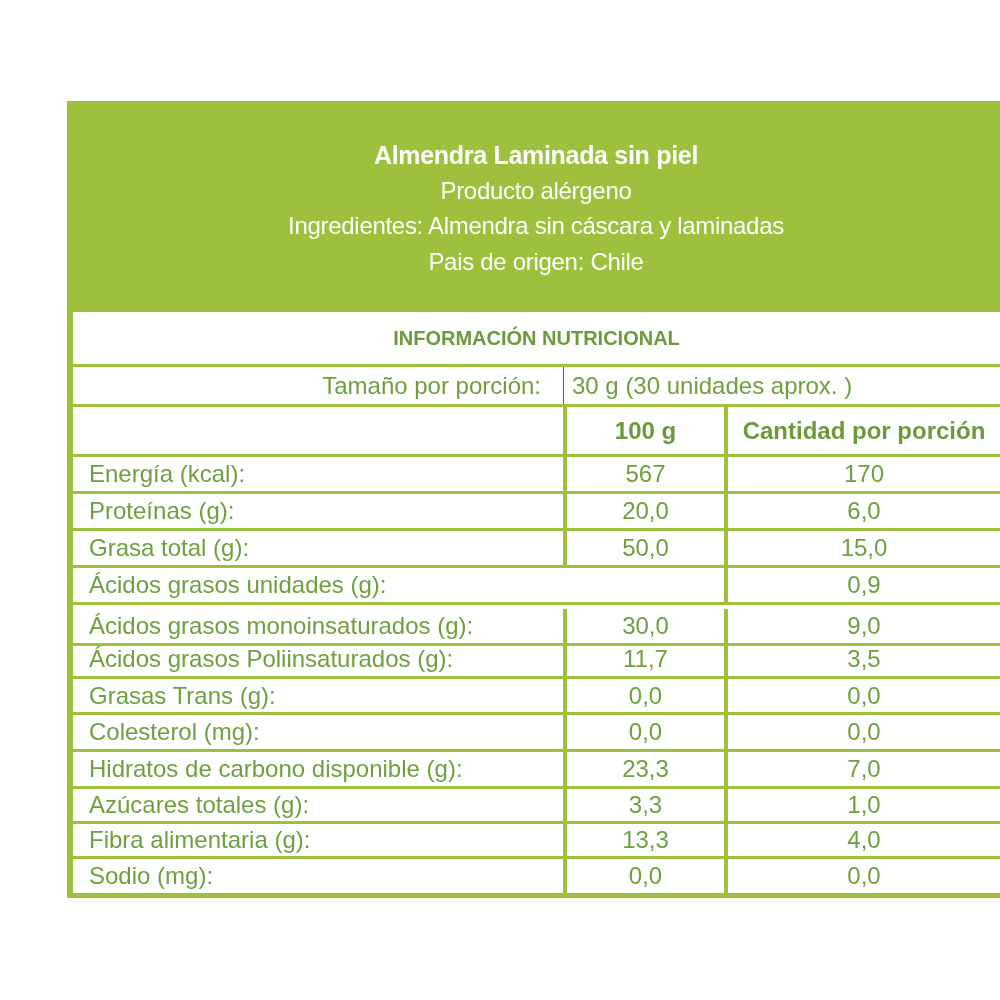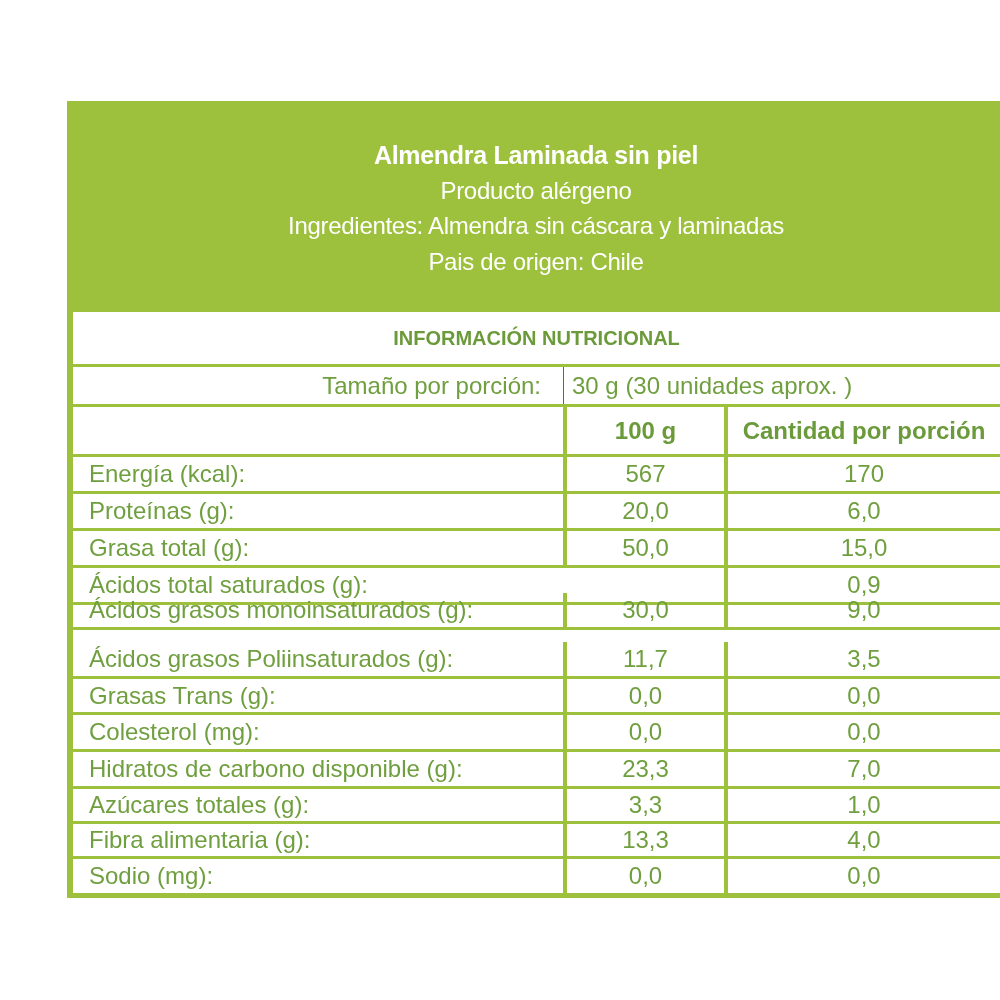--- a/index.html
+++ b/index.html
@@ -67,24 +67,24 @@
       <div class="cell c-label">Proteínas (g):</div>
       <div class="cell c-100">20,0</div>
       <div class="cell c-por">6,0</div>
     </div>
     <div class="row" style="top:219px;height:37px;">
       <div class="cell c-label">Grasa total (g):</div>
       <div class="cell c-100">50,0</div>
       <div class="cell c-por">15,0</div>
     </div>
     <div class="row" style="top:256px;height:37px;">
-      <div class="cell c-label">Ácidos total saturados (g):</div>
+      <div class="cell c-label">Ácidos grasos unidades (g):</div>
       <div class="cell c-por">0,9</div>
     </div>
-    <div class="row" style="top:281px;height:37px;text-align:center;">
+    <div class="row" style="top:297px;height:37px;text-align:center;">
       <div class="cell c-label">Ácidos grasos monoinsaturados (g):</div>
       <div class="cell c-100">30,0</div>
       <div class="cell c-por">9,0</div>
     </div>
     <div class="row" style="top:330px;height:37px;">
       <div class="cell c-label">Ácidos grasos Poliinsaturados (g):</div>
       <div class="cell c-100">11,7</div>
       <div class="cell c-por">3,5</div>
     </div>
     <div class="row" style="top:367px;height:36px;">

